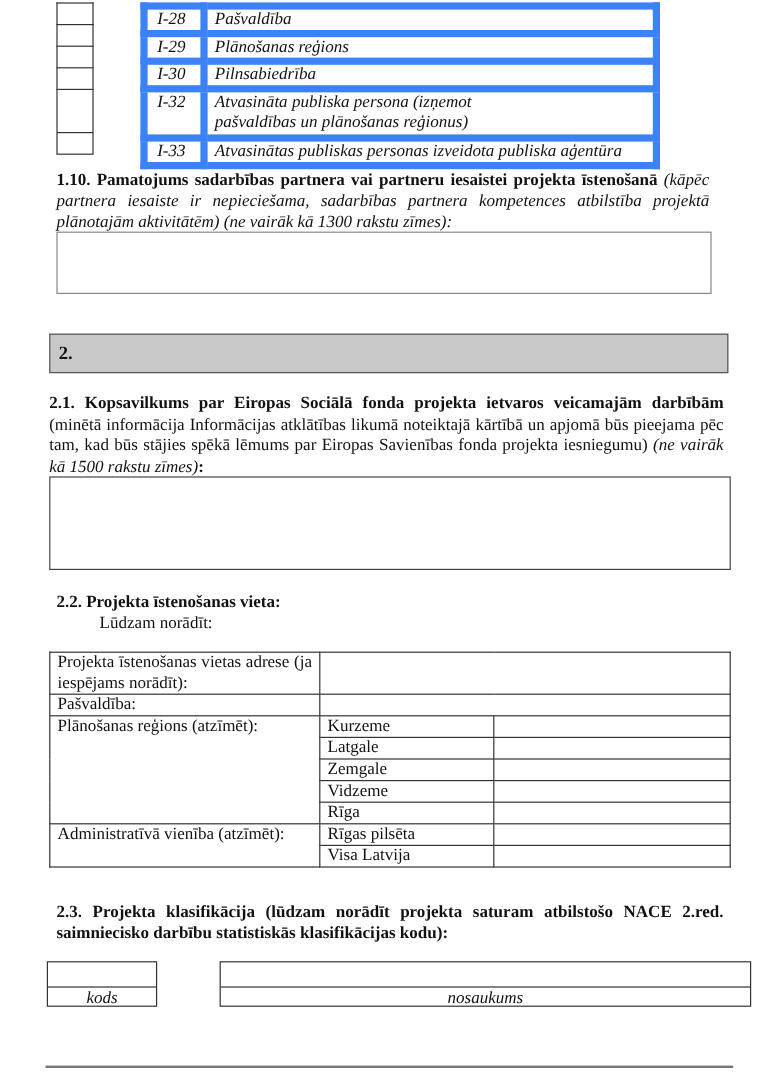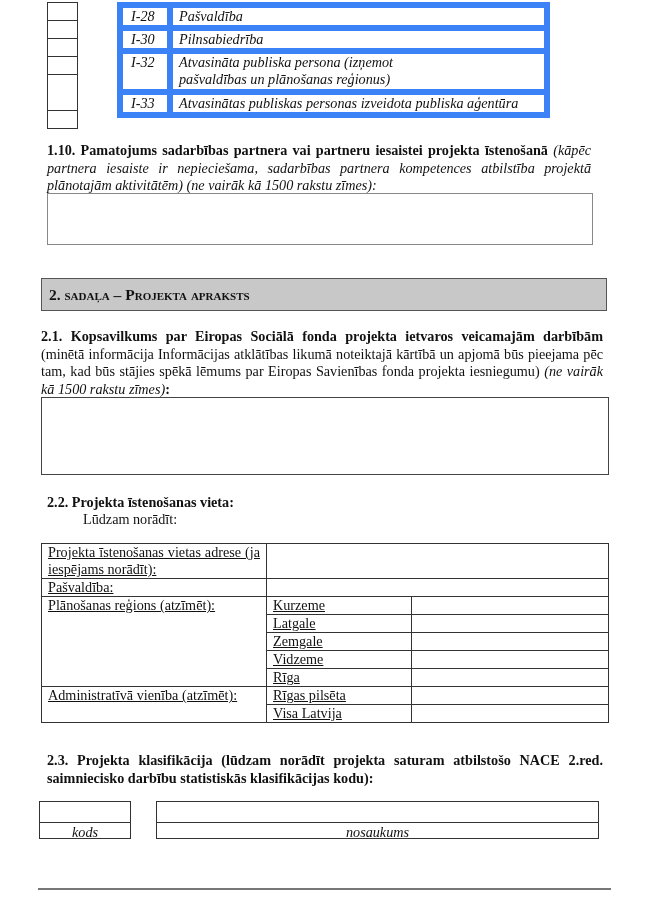--- a/index.html
+++ b/index.html
@@ -22,21 +22,21 @@
   .code-table td.code { width: 30px; padding-left: 8px; }
   .para { left: 47px; width: 544px; text-align: justify; line-height: 17.5px; }
   .para b { font-weight: bold; }
   .textbox { border: 1px solid #888; background: #fff; }
   .section-band {
     left: 41px; top: 278px; width: 566px; height: 33px;
     background: #c8c8c8; border: 1px solid #555; box-sizing: border-box;
     font-weight: bold; font-size: 15.5px; display: flex; align-items: center; padding-left: 7px;
   }
   .smallcaps { font-variant: small-caps; }
-  .loc-table { left: 41px; top: 543px; width: 568px; border-collapse: collapse; text-decoration: underline; }
+  .loc-table { left: 41px; top: 543px; width: 568px; border-collapse: collapse; }
   .loc-table td {
     border: 1px solid #333; padding: 0 6px; line-height: 17px; font-size: 14.2px; vertical-align: top;
   }
   .loc-table td.lbl { width: 212px; }
   .class-box { border: 1px solid #333; box-sizing: border-box; }
   .class-row { height: 20px; border-bottom: 1px solid #333; }
   .class-row:last-child { border-bottom: none; text-align: center; font-style: italic; line-height: 18px; }
   .footer-rule { left: 38px; top: 888px; width: 573px; height: 2px; background: #777; }
 </style>
 </head>
@@ -51,43 +51,47 @@
   <div class="chk-box"></div>
 </div>
 
 <table class="abs code-table">
   <tbody>
       <tr>
     <td class="code">I-28</td>
     <td>Pašvaldība</td>
   </tr>
   <tr>
+    <td class="code">I-29</td>
+    <td>Plānošanas reģions</td>
+  </tr>
+  <tr>
     <td class="code">I-30</td>
     <td>Pilnsabiedrība</td>
   </tr>
   <tr>
     <td class="code" style="height:35px">I-32</td>
     <td style="padding-right:112px">Atvasināta publiska persona (izņemot pašvaldības un plānošanas reģionus)</td>
   </tr>
   <tr>
     <td class="code">I-33</td>
     <td>Atvasinātas publiskas personas izveidota publiska aģentūra</td>
   </tr>
 </tbody>
   </table>
 
 <div class="abs para" style="top:142px;">
   <b>1.10. Pamatojums sadarbības partnera vai partneru iesaistei projekta īstenošanā</b>
   <i>(kāpēc partnera iesaiste ir nepieciešama, sadarbības partnera kompetences atbilstība projektā plānotajām aktivitātēm)</i>
-  <i>(ne vairāk kā 1500 rakstu zīmes):</i>
+  <i>(ne vairāk kā 1300 rakstu zīmes):</i>
 </div>
 <div class="abs textbox" style="left:47px; top:193px; width:544px; height:50px;"></div>
 
 <div class="abs section-band">
-  <span>2.</span>&nbsp;<span class="smallcaps">sadaļa – Projekta apraksts</span>
+  <span>2.</span>&nbsp;
 </div>
 
 <div class="abs para" style="top:328px; left:41px; width:562px;">
   <b>2.1. Kopsavilkums par Eiropas Sociālā fonda projekta ietvaros veicamajām darbībām</b>
   <span>(minētā informācija Informācijas atklātības likumā noteiktajā kārtībā un apjomā būs pieejama pēc tam, kad būs stājies spēkā lēmums par Eiropas Savienības fonda projekta iesniegumu)</span>
   <i>(ne vairāk kā 1500 rakstu zīmes)</i><b>:</b>
 </div>
 <div class="abs textbox" style="left:41px; top:397px; width:566px; height:76px; border-color:#444;"></div>
 
 <div class="abs" style="left:47px; top:494px; font-weight:bold;">2.2. Projekta īstenošanas vieta:</div>
@@ -135,18 +139,18 @@
   </tr>
 </tbody>
   </table>
 
 <div class="abs para" style="top:752px; left:47px; width:556px; font-weight:bold;">2.3. Projekta klasifikācija (lūdzam norādīt projekta saturam atbilstošo NACE 2.red. saimniecisko darbību statistiskās klasifikācijas kodu):</div>
 
 <div class="abs class-box" style="left:39px; top:801px; width:92px; height:38px;">
   <div class="class-row"></div>
   <div class="class-row">kods</div>
 </div>
-<div class="abs class-box" style="left:156px; top:801px; width:443px; height:38px;">
+<div class="abs class-box" style="left:183px; top:801px; width:443px; height:38px;">
   <div class="class-row"></div>
   <div class="class-row">nosaukums</div>
 </div>
 
 <div class="abs footer-rule"></div>
 
 </body></html>

